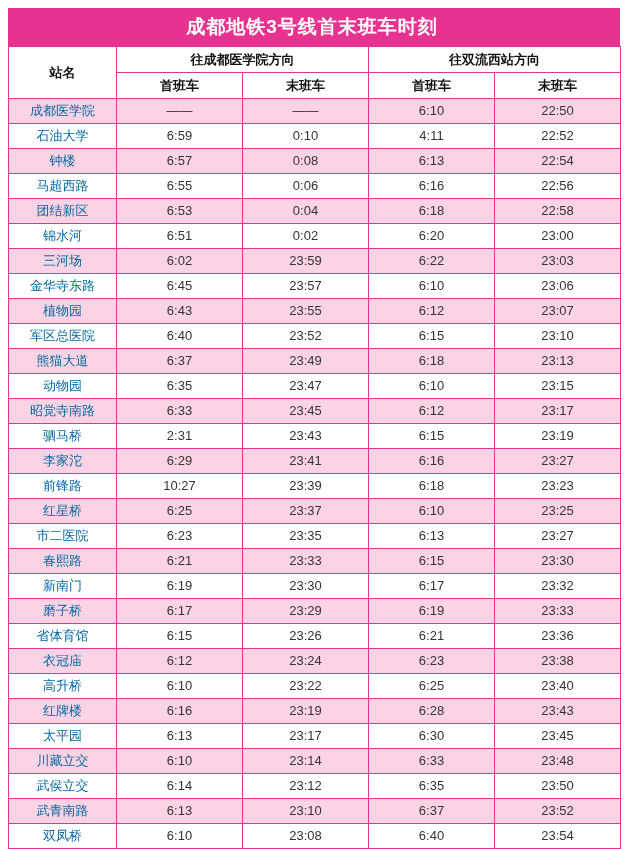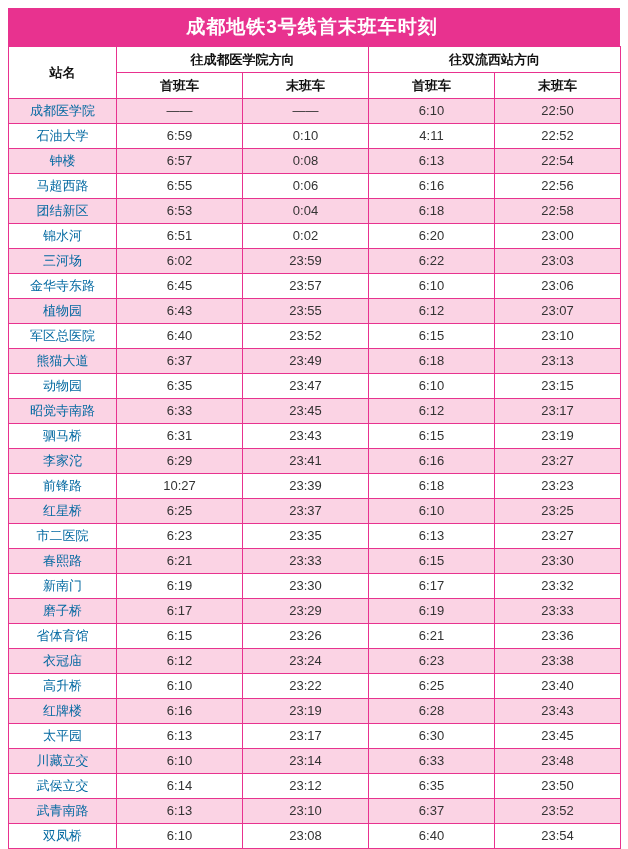--- a/index.html
+++ b/index.html
@@ -187,21 +187,21 @@
         </tr>
         <tr class="even">
           <td class="station">昭觉寺南路</td>
           <td class="time">6:33</td>
           <td class="time">23:45</td>
           <td class="time">6:12</td>
           <td class="time">23:17</td>
         </tr>
         <tr class="odd">
           <td class="station">驷马桥</td>
-          <td class="time">6:31</td>
+          <td class="time">2:31</td>
           <td class="time">23:43</td>
           <td class="time">6:15</td>
           <td class="time">23:19</td>
         </tr>
         <tr class="even">
           <td class="station">李家沱</td>
           <td class="time">6:29</td>
           <td class="time">23:41</td>
           <td class="time">6:16</td>
           <td class="time">23:27</td>

